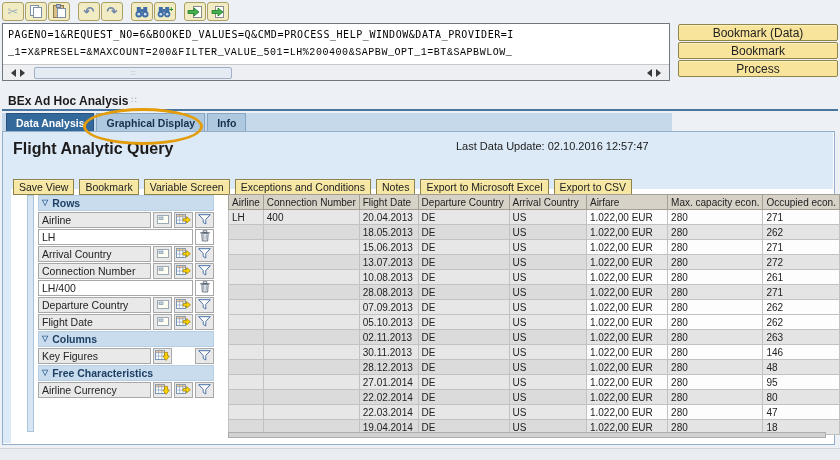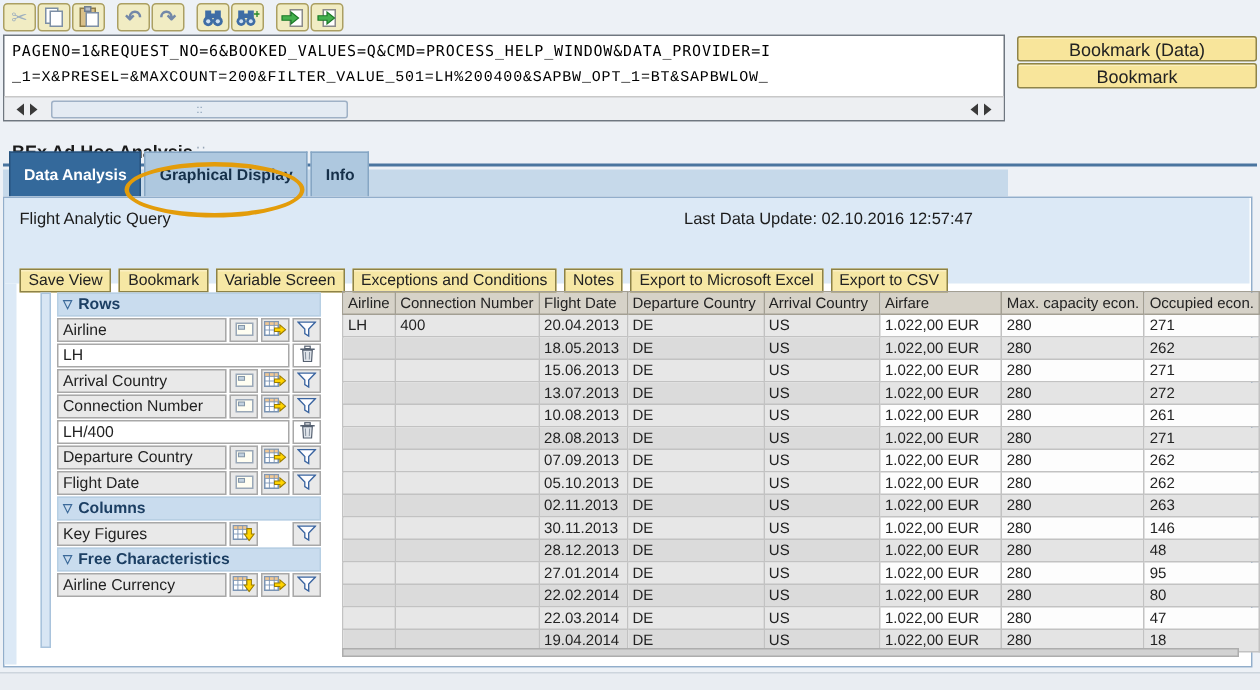--- a/index.html
+++ b/index.html
@@ -29,31 +29,31 @@
   .action-col{position:absolute;left:678px;top:24px;width:160px;display:flex;flex-direction:column;gap:1px;}
   .action-btn{height:17px;background:#f8e59b;border:1px solid #8f8449;border-radius:2px;
               font-family:"Liberation Sans",sans-serif;font-size:12px;color:#222;
               box-shadow:inset 0 1px 0 #fcf0bf;display:flex;align-items:center;justify-content:center;cursor:pointer;}
   
   .bex-title{position:absolute;left:8px;top:94px;font-size:12px;font-weight:bold;color:#1b1b1b;}
   .title-grip{position:absolute;left:131px;top:95px;font-size:9px;color:#97a6b6;}
   .title-rule{position:absolute;left:2px;top:109px;width:836px;height:2px;background:#4a759f;}
   .tab-bar{position:absolute;left:2px;top:113px;width:670px;height:18px;background:#c6d9ea;
            display:flex;align-items:flex-end;padding-left:4px;box-sizing:border-box;}
-  .tab{height:30px;display:flex;align-items:center;padding:0 9px;font-size:10.5px;font-weight:bold;
+  .tab{height:18px;display:flex;align-items:center;padding:0 9px;font-size:10.5px;font-weight:bold;
        border:1px solid #86a6c4;border-bottom:none;margin-right:2px;background:#aec8df;color:#16304a;
        box-sizing:border-box;cursor:pointer;white-space:nowrap;}
   .tab.active{background:#34699b;color:#fff;border-color:#27537e;}
   .annotation{position:absolute;left:83px;top:108px;width:114px;height:31px;border-radius:50%;z-index:5;pointer-events:none;}
   
   .content-panel{position:absolute;left:2px;top:131px;width:833px;height:314px;background:#fff;
                  border:1px solid #92aecb;box-sizing:border-box;}
   .panel-top{position:absolute;left:3px;top:132px;width:830px;height:57px;background:#dce9f6;}
   .panel-left-strip{position:absolute;left:3px;top:189px;width:8px;height:254px;background:#dce9f6;}
-  .report-title{position:absolute;left:13px;top:140px;font-size:11px;font-weight:normal;color:#1b1b1b;}
+  .report-title{position:absolute;left:13px;top:140px;font-size:16px;font-weight:bold;color:#1b1b1b;}
   .last-update{position:absolute;left:456px;top:140px;font-size:11px;color:#1b1b1b;}
   .report-buttons{position:absolute;left:13px;top:179px;display:flex;gap:5px;}
   .rb{height:16px;padding:0 5px;display:flex;align-items:center;background:#f6e7a4;border:1px solid #8d8247;
       font-size:10.5px;color:#222;box-shadow:inset 0 1px 0 #fbf0c2;cursor:pointer;white-space:nowrap;}
   
   .v-splitter{position:absolute;left:27px;top:195px;width:7px;height:237px;background:#d8e6f4;
               border:1px solid #a9c3dc;box-sizing:border-box;cursor:col-resize;}
   .nav{position:absolute;left:38px;top:195px;width:176px;font-size:10.5px;}
   .nav-header{height:16px;background:#c9dcee;color:#1c3f63;font-weight:bold;display:flex;align-items:center;
               gap:4px;padding-left:3px;margin-bottom:1px;border:1px solid #b7cfe3;box-sizing:border-box;cursor:pointer;}
@@ -192,20 +192,23 @@
     </div>
   </div>
 
   <div class="action-col">
       <button class="action-btn">
         <span>Bookmark (Data)</span>
       </button>
       <button class="action-btn">
         <span>Bookmark</span>
       </button>
+      <button class="action-btn">
+        <span>Process</span>
+      </button>
     </div>
 
   <div class="bex-title">BEx Ad Hoc Analysis</div>
   <div class="title-grip">∷</div>
   <div class="title-rule"></div>
 
   <div class="tab-bar">
       <div class="tab active">Data Analysis</div>
       <div class="tab">Graphical Display</div>
       <div class="tab">Info</div>

